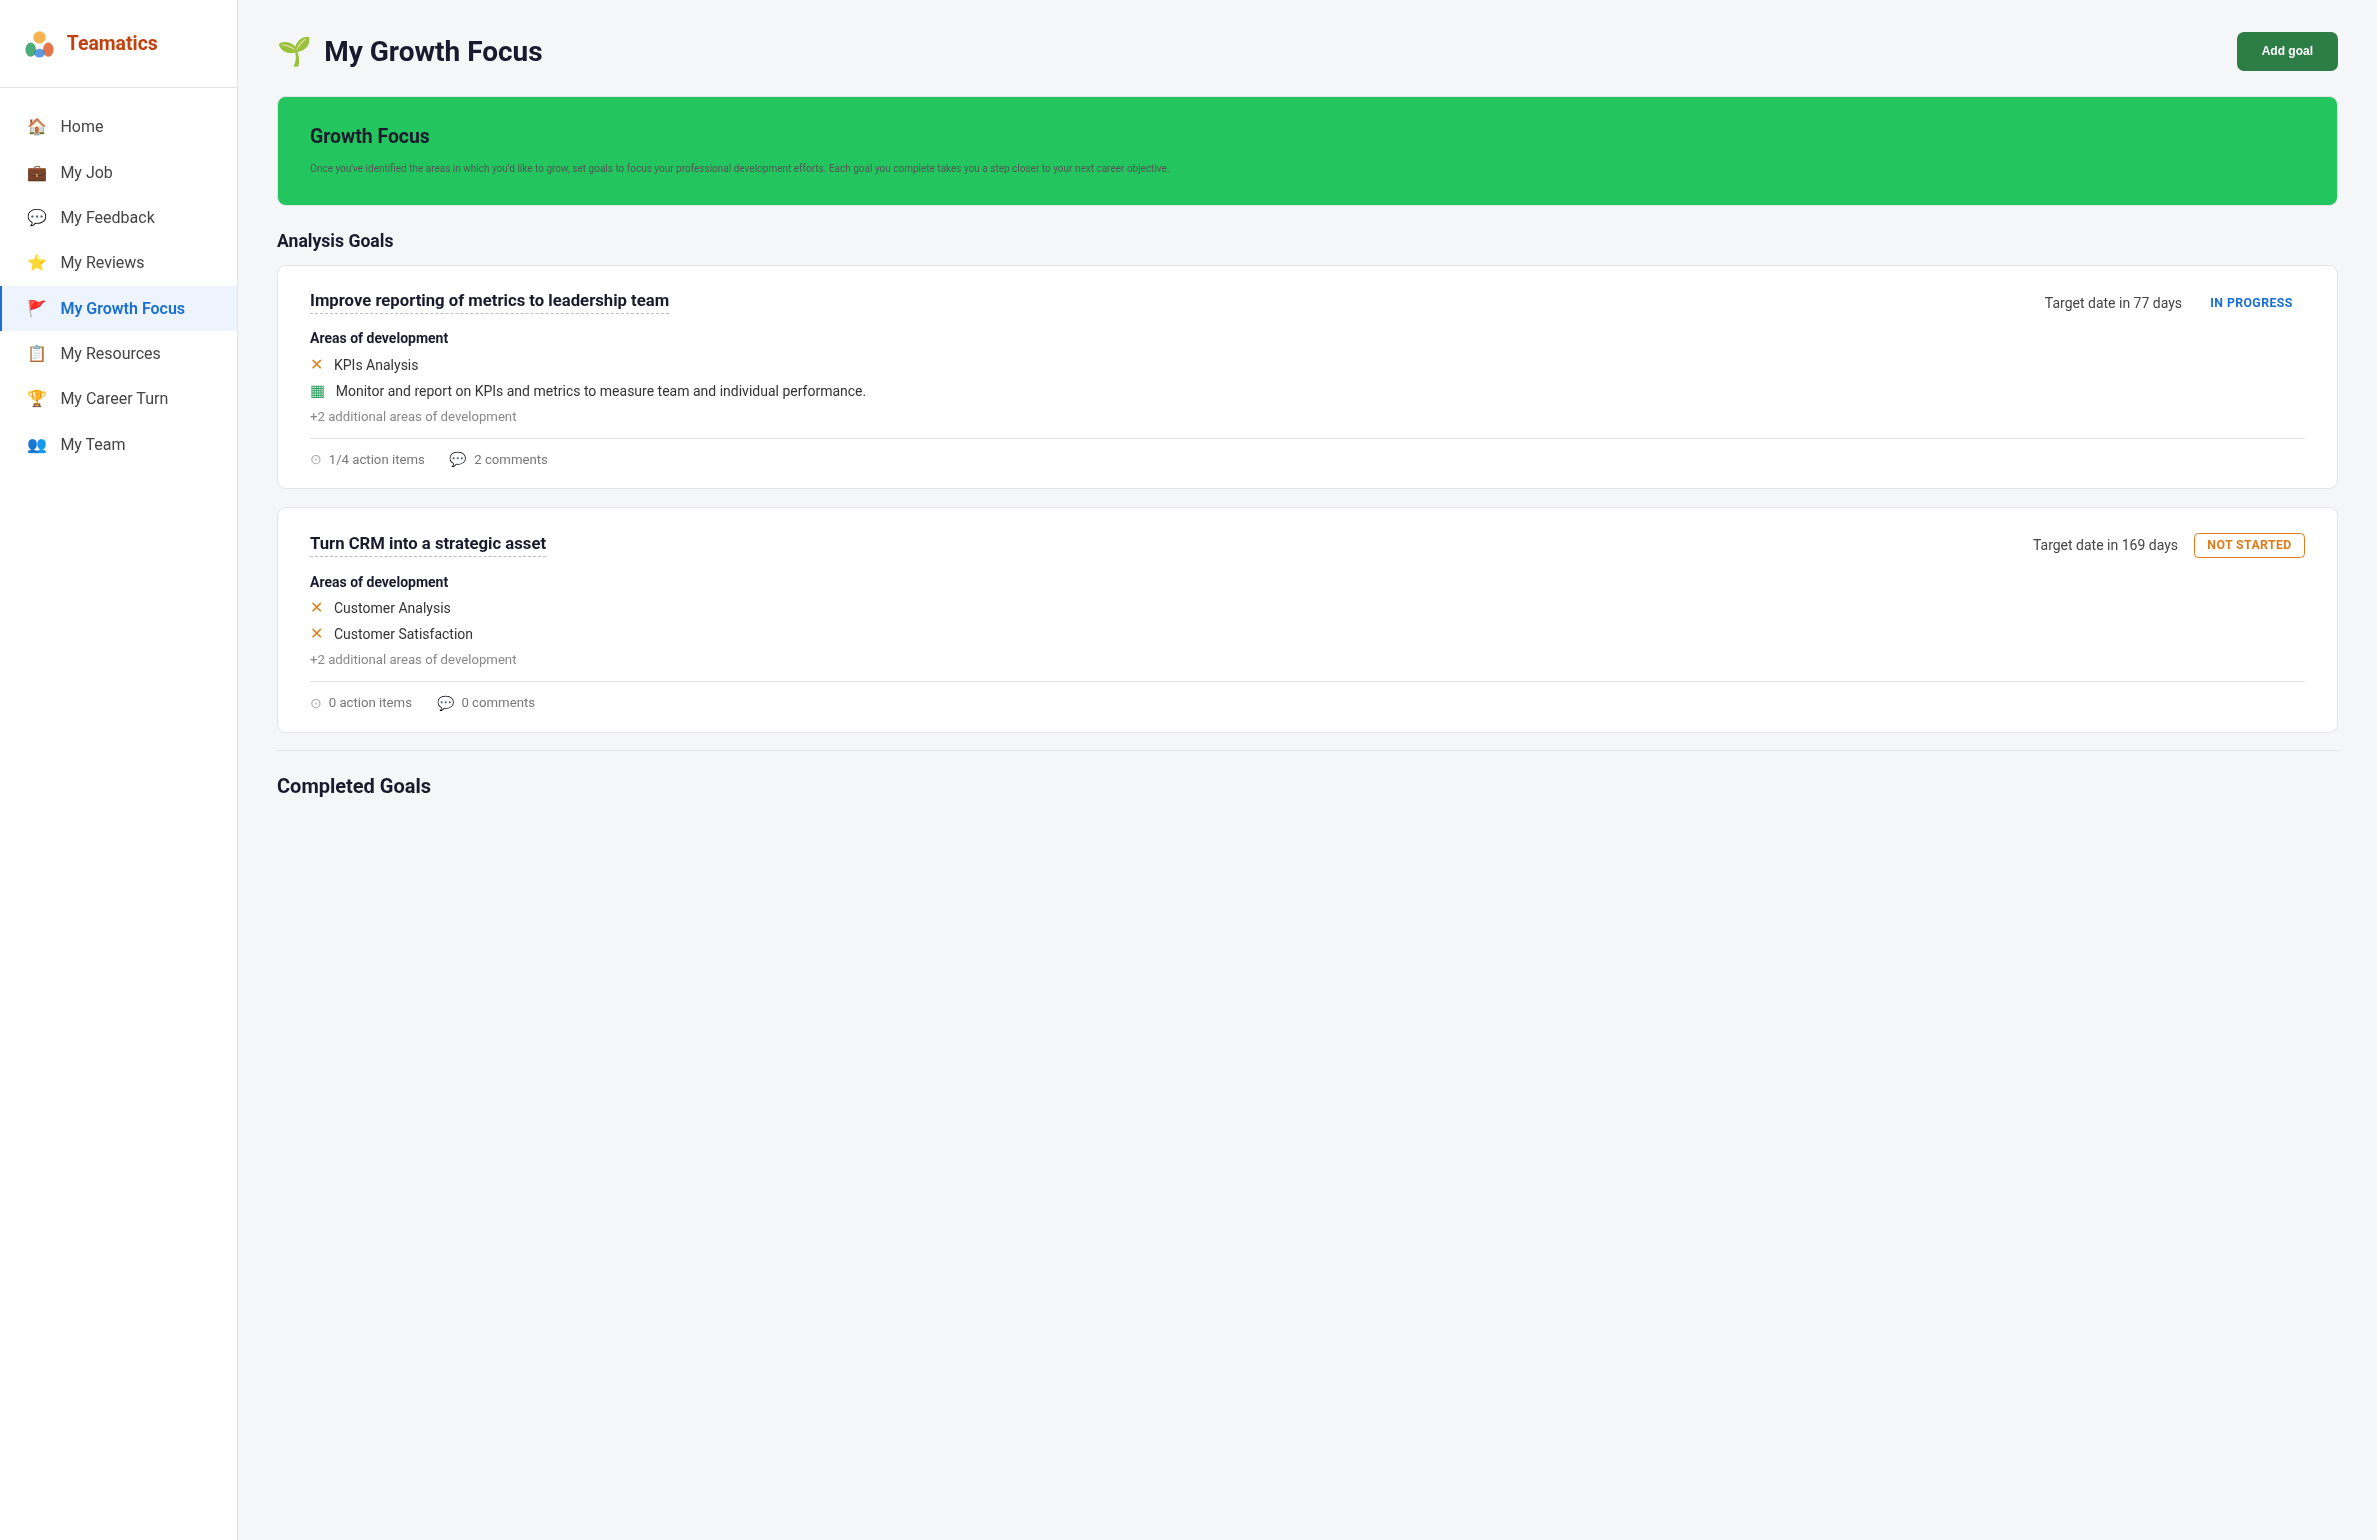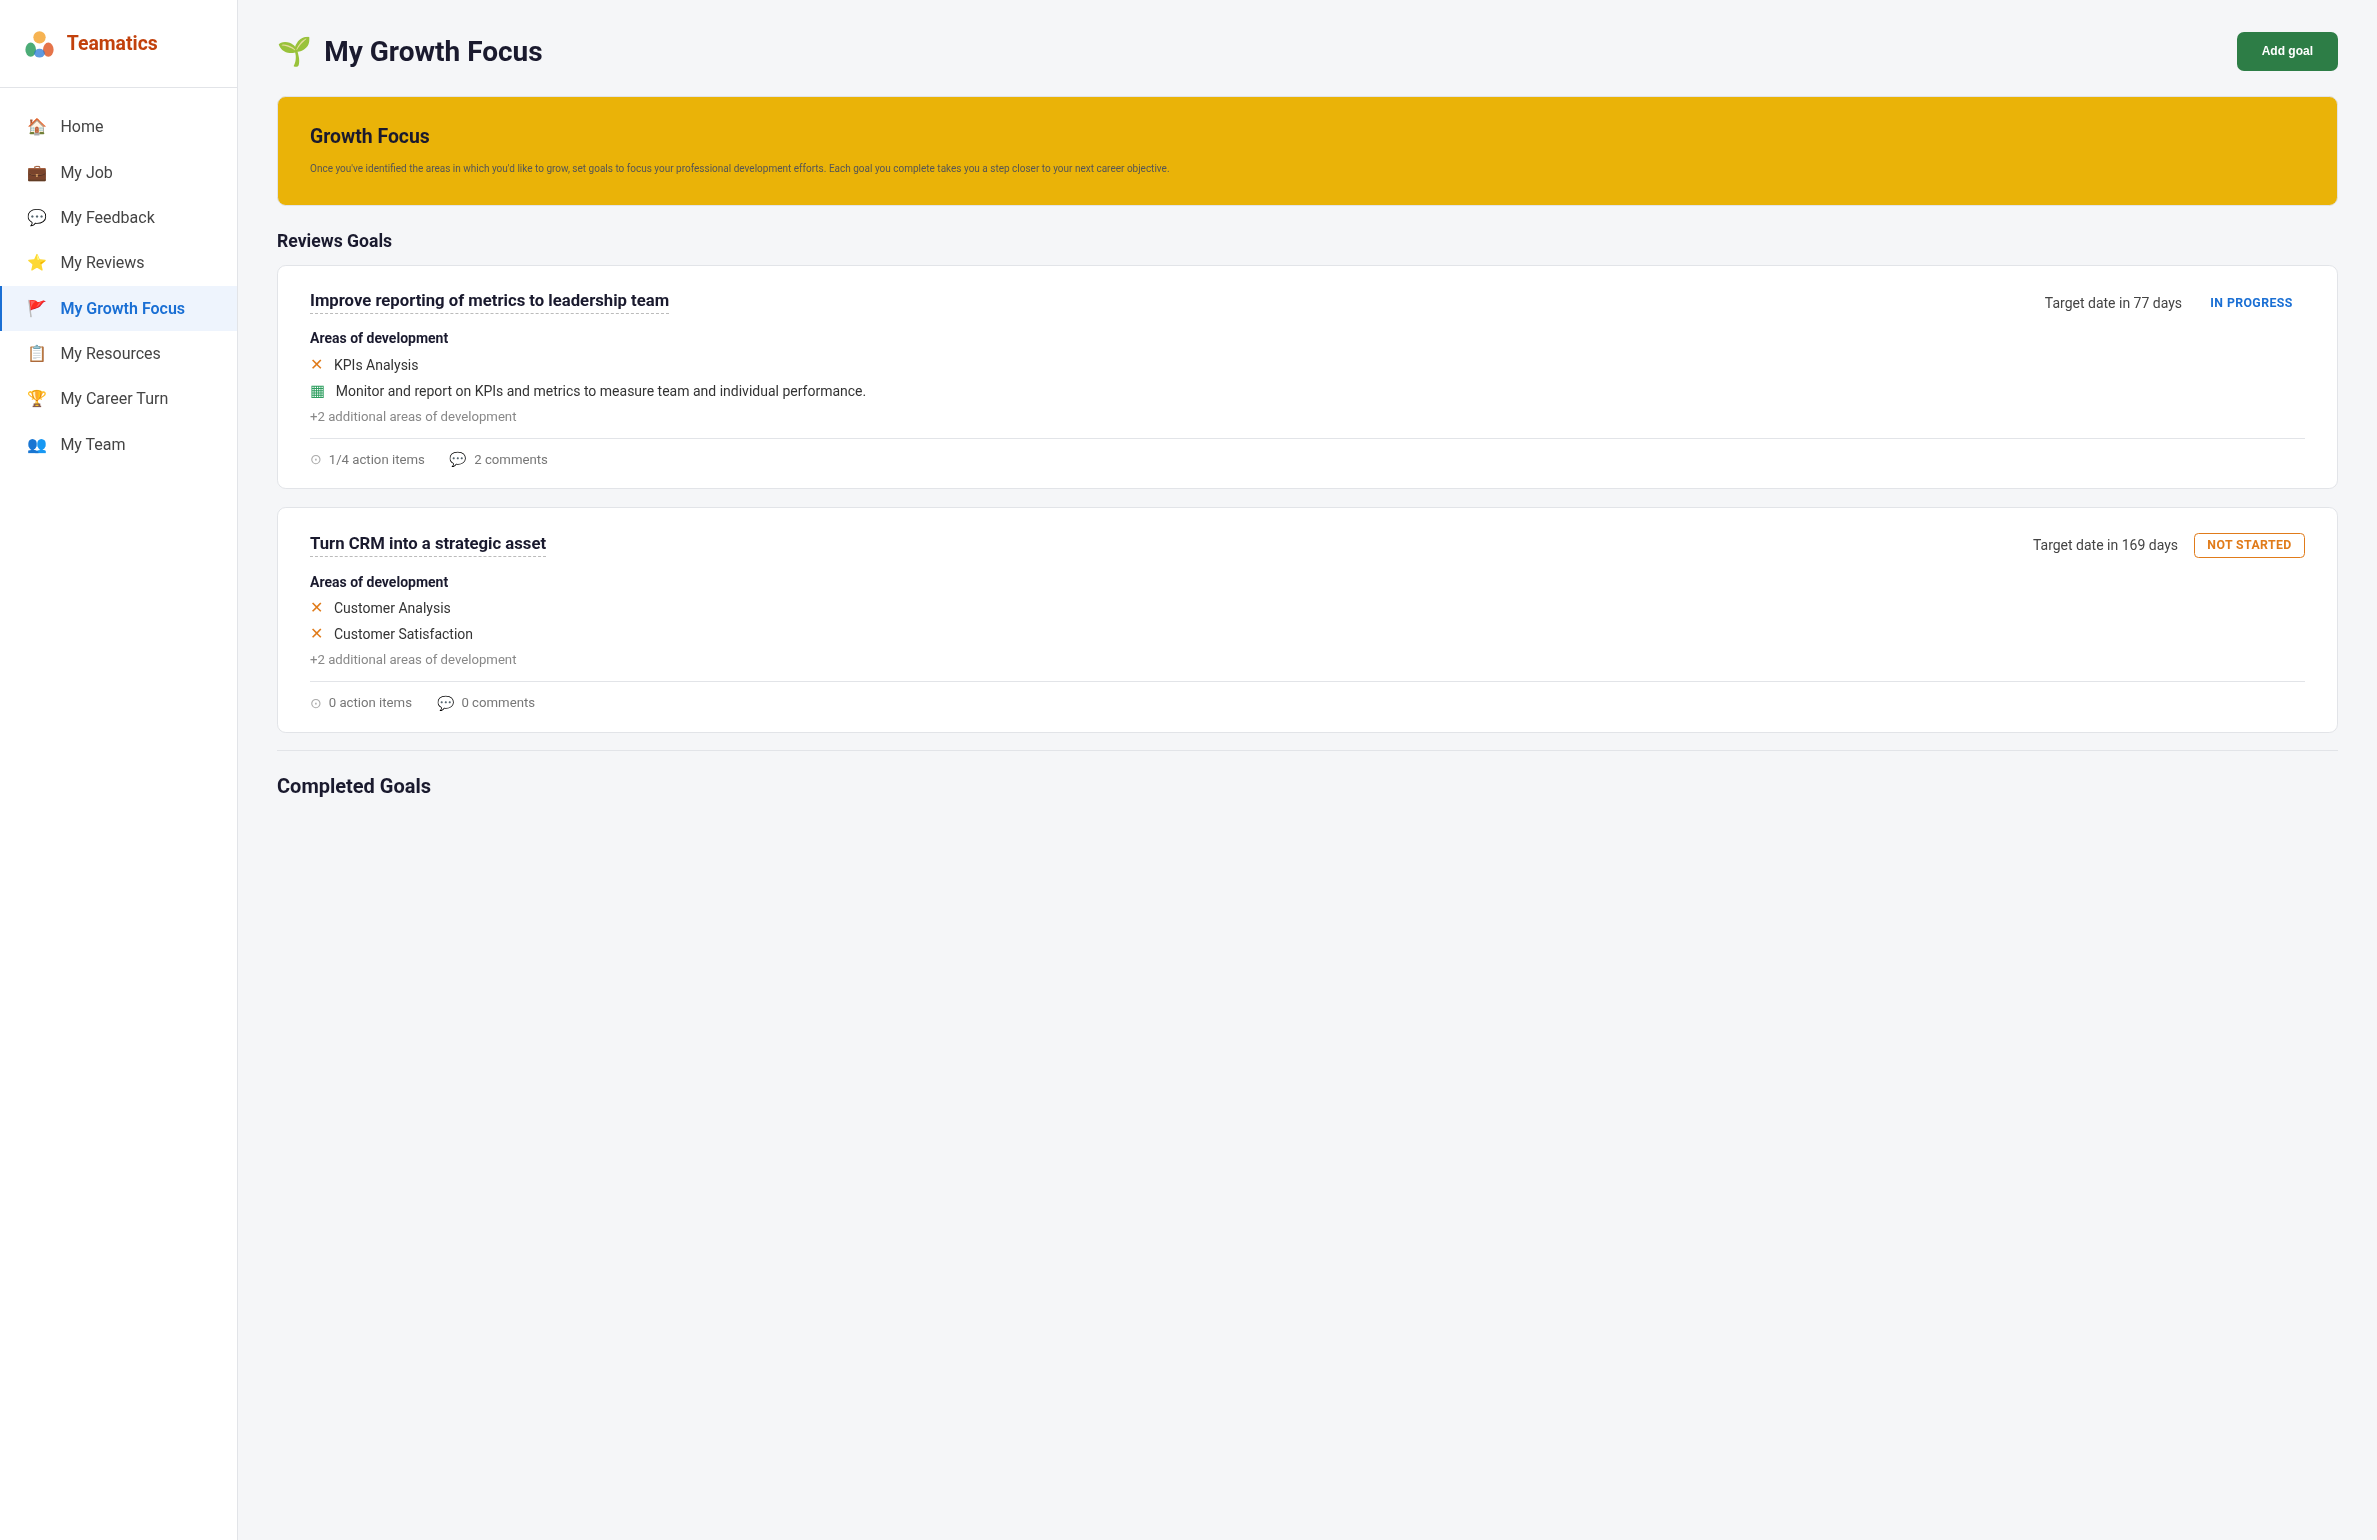--- a/index.html
+++ b/index.html
@@ -87,21 +87,21 @@
       border: none;
       border-radius: 7px;
       padding: 12.3px 25px;
       font-size: 12px;
       font-weight: 600;
       cursor: pointer;
     }
 
     
     .card {
-      background: #eab308;
+      background: #22c55e;
       border-radius: 8.8px;
       border: 0.9px solid #e2e4e8;
       margin-bottom: 17.6px;
       padding: 28px 32px;
     }
 
     .growth-focus-card .gf-title {
       font-size: 19.4px;
       font-weight: 700;
       color: #1a1a2e;
@@ -272,21 +272,21 @@
       <span class="page-title-text">My Growth Focus</span>
     </div>
     <button class="add-goal-btn">Add goal</button>
   </div>
 
   <div class="card growth-focus-card">
     <div class="gf-title">Growth Focus</div>
     <div class="gf-desc">Once you've identified the areas in which you'd like to grow, set goals to focus your professional development efforts. Each goal you complete takes you a step closer to your next career objective.</div>
   </div>
 
-  <div class="section-heading">Reviews Goals</div>
+  <div class="section-heading">Analysis Goals</div>
 
   <div class="goal-card">
     <div class="goal-header">
       <span class="goal-title">Improve reporting of metrics to leadership team</span>
       <div class="goal-meta">
         <span class="goal-target-date">Target date in 77 days</span>
         <span class="badge badge-in-progress">IN PROGRESS</span>
       </div>
     </div>
     <div class="areas-title">Areas of development</div>

